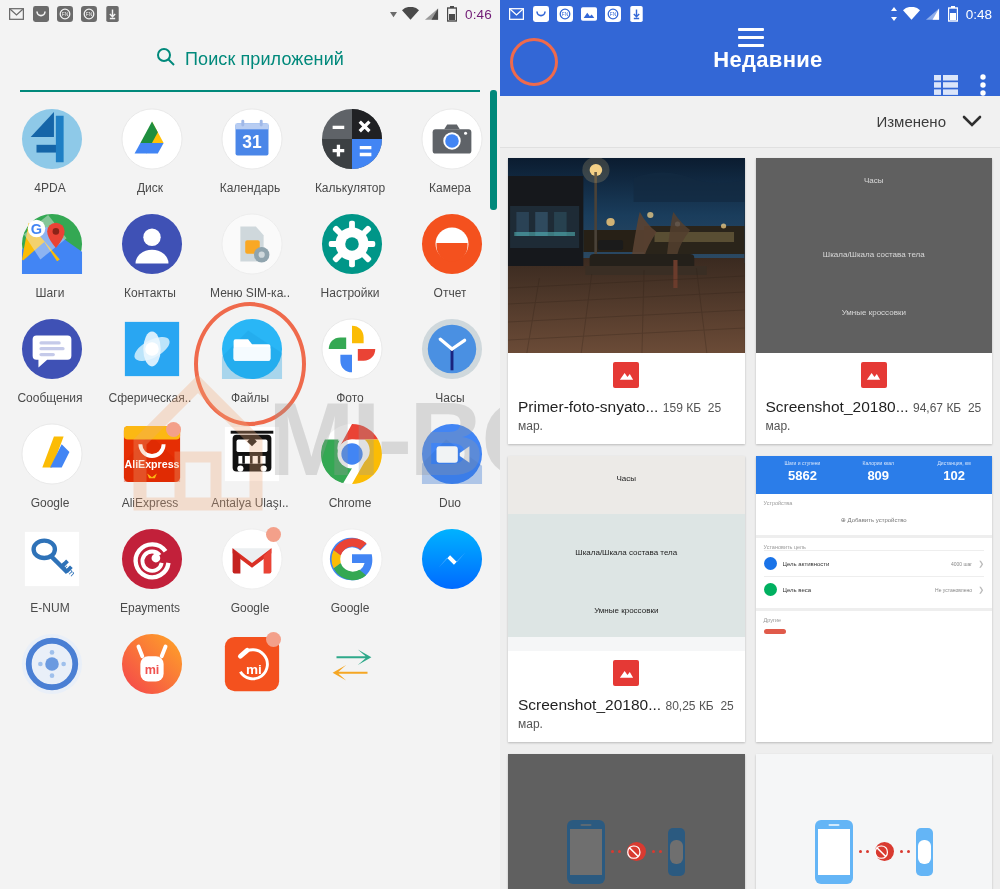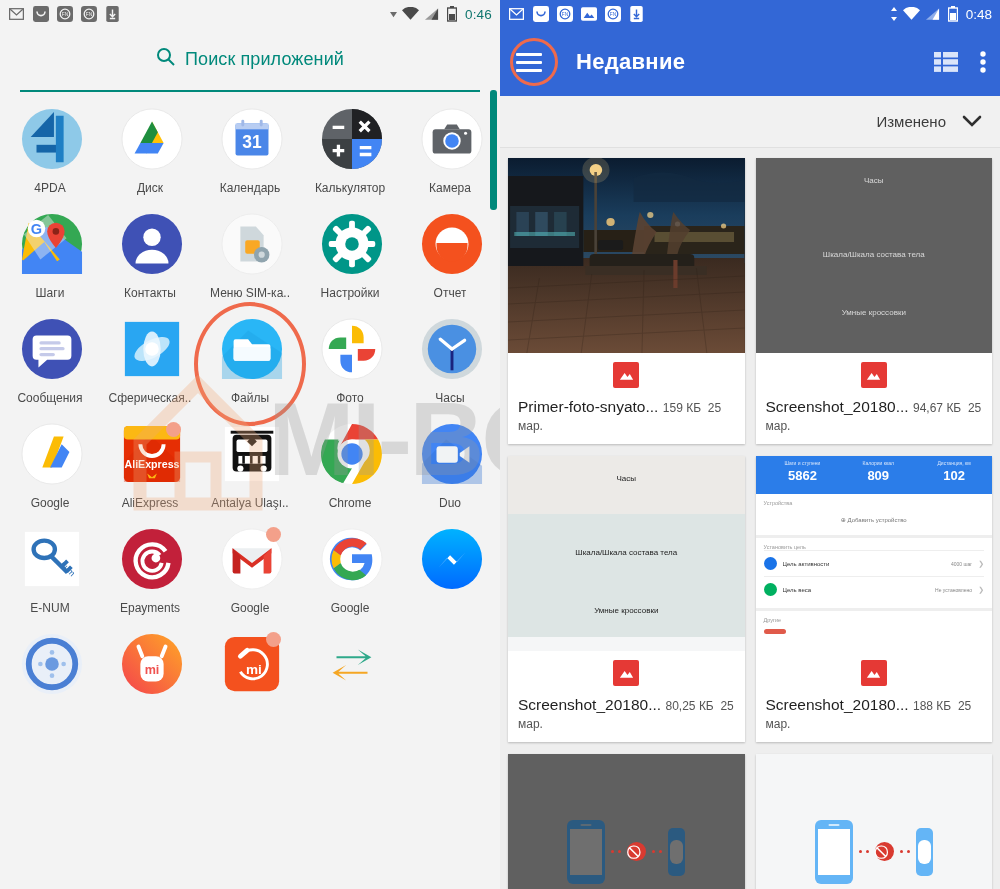--- a/index.html
+++ b/index.html
@@ -24,21 +24,21 @@
     background: #f3f3f3;
   }
   .sb-icons-left { display: flex; align-items: center; gap: 7px; }
   .sb-ico {
     width: 17px; height: 17px;
     display: inline-flex; align-items: center; justify-content: center;
     color: #6b6b6b;
   }
   .sb-spacer { flex: 1; }
   .sb-right { display: flex; align-items: center; gap: 4px; color: #5a5a5a; }
-  .sb-time { font-size: 13.5px; color: #0f766e; letter-spacing: .2px; }
+  .sb-time { font-size: 13.5px; color: #701a75; letter-spacing: .2px; }
 
   .search-row {
     height: 62px;
     display: flex; align-items: center; justify-content: center;
     gap: 9px;
   }
   .search-text {
     color: #00897b; font-size: 18px; letter-spacing: .1px;
   }
   .search-underline {
@@ -119,21 +119,21 @@
     width: 17px; height: 17px;
     display: inline-flex; align-items: center; justify-content: center;
     color: #ffffff;
   }
   .sb-right-w { display: flex; align-items: center; gap: 4px; color:#fff; }
   .sb-time-w { font-size: 13.5px; color: #fff; }
 
   .appbar {
     height: 68px; background: #3367d6;
     display: flex; align-items: center;
-    padding: 0 14px 0 16px; position: relative;
+    padding: 0 14px 0 16px; position: relative; flex-direction: column;
   }
   .hamburger { width: 26px; display: flex; flex-direction: column; gap: 5px; }
   .hamburger i { display: block; height: 3px; background: #fff; border-radius: 1px; }
   .menu-ring {
     position: absolute; left: 10px; top: 10px;
     width: 48px; height: 48px; border-radius: 50%;
     border: 3.5px solid #ef6a4c;
   }
   .appbar-title {
     color: #fff; font-size: 22px; font-weight: bold;
@@ -940,31 +940,20 @@
       <span class="fit-chev">❯</span>
                   </div>
       </div>
       <div class="fit-sec" style="border:none">
         <div class="h">Другие</div>
         <div style="width:22px;height:5px;border-radius:3px;background:#e05a4a;margin-top:6px"></div>
       </div>
     </div>
             </div>
           </div>
-          <div class="file-meta">
-            <span class="file-img-icon">
-         <svg width="17" height="14" viewBox="0 0 18 14">
-                <path d="M2 12 L7 5 L10 9 L12.5 6 L16 12 Z" fill="#fff"></path>
-              </svg>
-       </span>
-       <span class="file-texts">
-         <span class="file-name">Screenshot_20180...</span>
-         <span class="file-sub">188 КБ&nbsp;&nbsp;25 мар.</span>
-       </span>
-          </div>
         </div>
         <div class="file-card">
           <div class="thumb">
             <div style="width:100%;height:100%;background:#606060;position:relative">
     <div class="pair-scene">
       <div class="ph-phone" style="background:#2b5a80">
         <div class="ph-notch" style="background:#6f6f6f;opacity:.7"></div>
         <div class="ph-screen" style="background:#6f6f6f"></div>
       </div>
       <div class="ph-dots">

